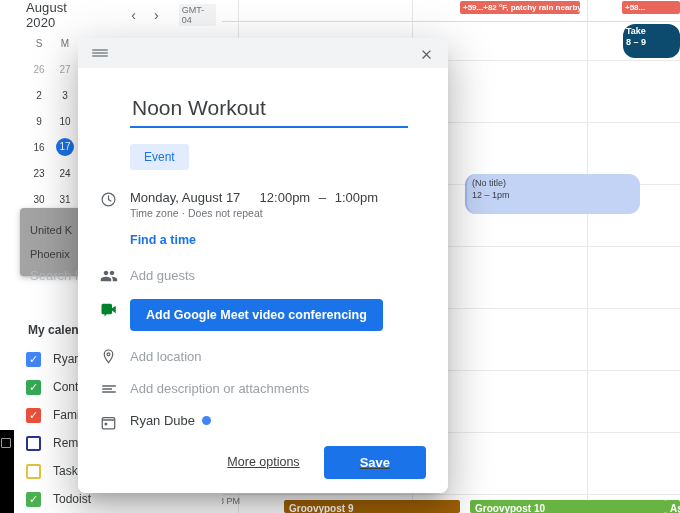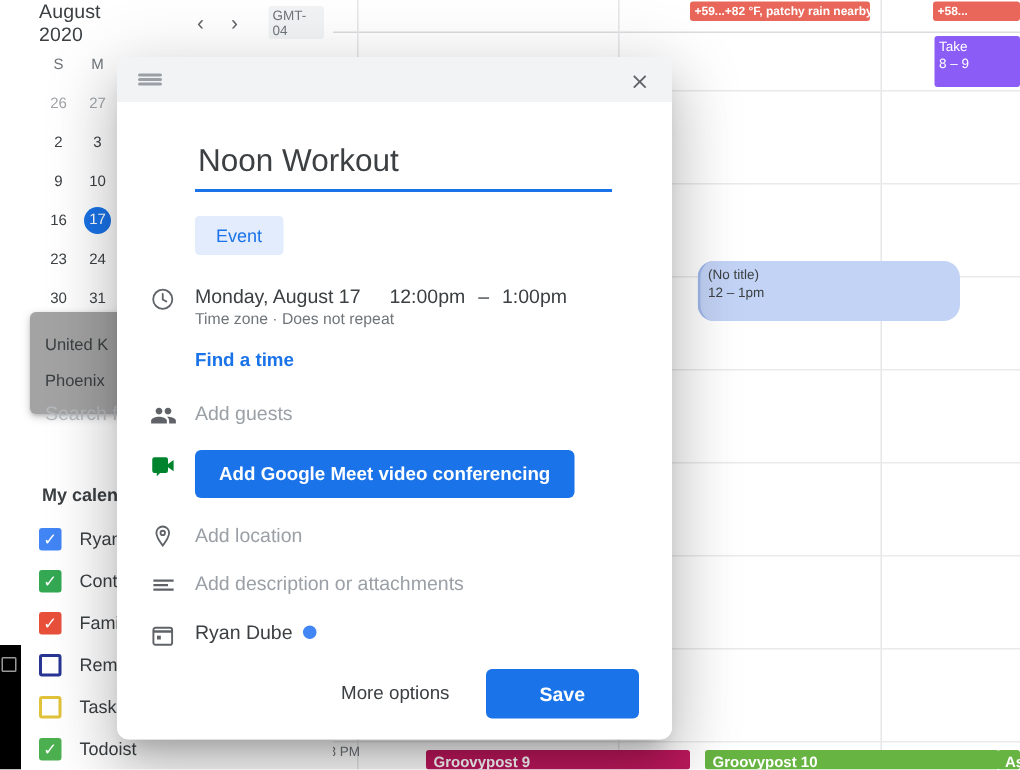--- a/index.html
+++ b/index.html
@@ -85,22 +85,22 @@
     position:absolute; left:0; right:0; top:0; height:22px;
     border-bottom:1px solid #dadce0;
   }
   .chip {
     position:absolute; top:1px; height:13px; border-radius:2px;
     font-size:8px; font-weight:bold; color:#fff; line-height:13px;
     padding:0 3px; white-space:nowrap; overflow:hidden;
   }
   .chip.weather { background:#e8675a; }
   .evt-green {
-    position:absolute; border-radius:2px; background:#8b5cf6;
-    color:#fff; font-size:9px; font-weight:normal; padding:2px 3px;
+    position:absolute; border-radius:12px; background:#0c4a6e;
+    color:#fff; font-size:9px; font-weight:bold; padding:2px 3px;
     line-height:11px; overflow:hidden;
   }
   .gline-v { position:absolute; top:0; bottom:0; width:1px; background:#e4e6e8; }
   .gline-h { position:absolute; left:0; right:0; height:1px; background:#e9eaec; }
   .evt-blue {
     position:absolute; background:#c3d3f5; border-left:2px solid #9fb8ec;
     border-radius:11px; padding:3px 5px; color:#3c4043;
     font-size:9px; line-height:12px; overflow:hidden;
   }
   .hourlabel {
@@ -182,21 +182,21 @@
   .owner-name { font-size:13px; color:#3c4043; display:flex; align-items:center; }
   .owner-dot {
     width:9px; height:9px; border-radius:50%; background:#4285f4;
     margin-left:7px; display:inline-block;
   }
   .owner-sub { font-size:10.5px; color:#70757a; margin-top:2px; }
 
   .modal-footer {
     position:absolute; left:0; right:0; bottom:0; height:62px;
     display:flex; align-items:center; justify-content:flex-end;
-    padding-right:22px; gap:14px; background:#fff;
+    padding-right:22px; gap:14px; background:#fff;text-decoration:underline;
   }
   .more-opt {
     font-size:12.5px; color:#3c4043; cursor:pointer;
     padding:8px 10px; border-radius:4px;
   }
   .save-btn {
     background:#1a73e8; color:#fff; font-size:13px; font-weight:bold;
     border:none; border-radius:4px; padding:9px 36px; cursor:pointer;
     font-family:"Liberation Sans", sans-serif;
   }
@@ -229,21 +229,21 @@
       <div>8 – 9</div>
     </div>
 
     <div class="evt-blue" style="left:243px; top:174px; width:175px; height:40px;">
       <div>(No title)</div>
       <div>12 – 1pm</div>
     </div>
 
     <div class="hourlabel" style="left:-3px; top:496px;">8 PM</div>
 
-    <div class="evt-bottom" style="left:62px; top:500px; width:176px; height:13px; background:#be185d;">
+    <div class="evt-bottom" style="left:62px; top:500px; width:176px; height:13px; background:#a16207;">
       <span>Groovypost 9</span>
     </div>
     <div class="evt-bottom" style="left:248px; top:500px; width:196px; height:13px; background:#67b442;">
       <span>Groovypost 10</span>
     </div>
     <div class="evt-bottom" style="left:443px; top:500px; width:15px; height:13px; background:#67b442;">
       <span>Aser</span>
     </div>
 
   </div>

